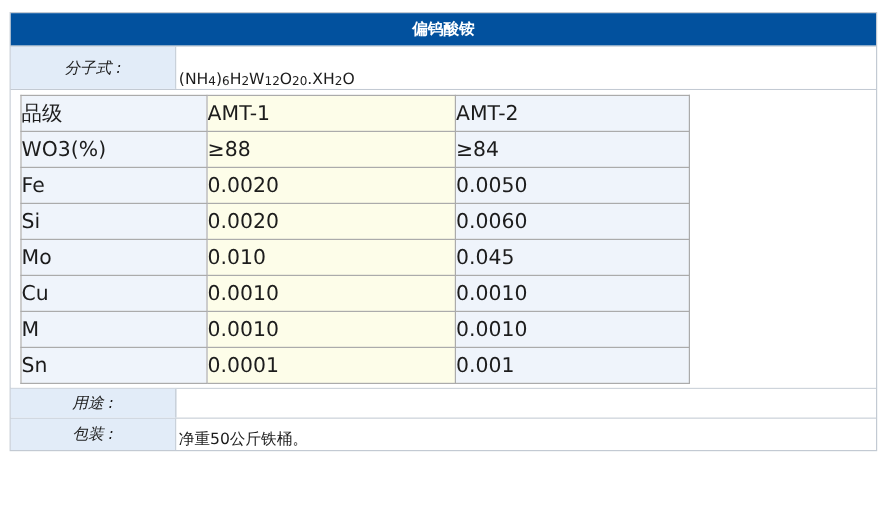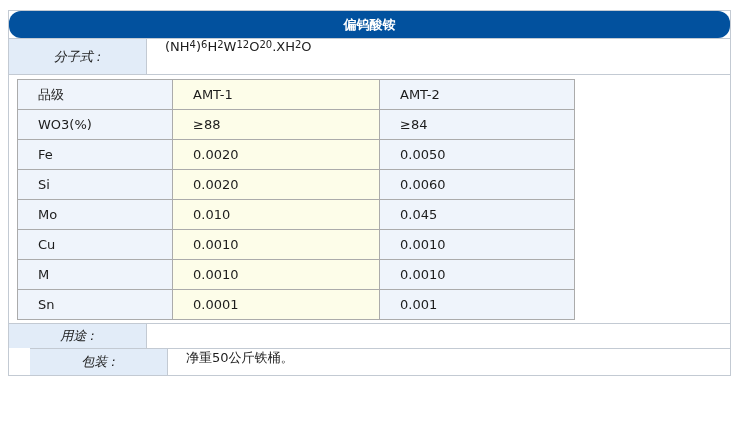--- a/index.html
+++ b/index.html
@@ -14,45 +14,45 @@
     font-family:"DejaVu Sans","Liberation Sans",sans-serif;
     color:var(--body-text);
   }
   .card{
     position:absolute;left:8px;top:10px;width:721px;
     border:1px solid var(--outer-border);background:#ffffff;
   }
   .card-title{
     background:var(--header-bg);color:var(--header-text);
     font-weight:bold;font-size:13px;text-align:center;
-    height:27px;line-height:27px;border-radius:12px;
+    height:27px;line-height:27px;
   }
   .orow{display:flex;border-top:1px solid var(--outer-border);}
   .olabel{
     flex:none;width:137px;background:var(--label-cell-bg);
     border-right:1px solid var(--outer-border);
     display:flex;align-items:center;justify-content:center;
     font-size:13px;
     font-style:italic;
   }
   .ovalue{
-    flex:1;display:flex;align-items:flex-start;
-    font-size:13px;padding-left:18px;background:#ffffff;
+    flex:1;display:flex;align-items:flex-end;
+    font-size:13px;padding-left:2px;background:#ffffff;
   }
   .row-formula{height:35px;}
   .row-usage{height:24px;}
-  .row-packing{height:26px;margin-left:21px;}
+  .row-packing{height:26px;}
   .formula sub{font-size:10px;}
   .row-spec .ovalue{align-items:flex-start;padding:4px 0 3px 8px;}
   .spec-table{
     border-collapse:collapse;table-layout:fixed;width:557px;
   }
   .spec-table td{
     border:1px solid var(--inner-border);
-    height:29px;padding:0 20px;font-size:13px;
+    height:29px;padding:0 0;font-size:17px;
     background:var(--inner-blue-bg);color:var(--body-text);
     vertical-align:middle;overflow:hidden;white-space:nowrap;
   }
   .spec-table td.cream{background:var(--inner-cream-bg);}
 </style>
 </head>
 <body>
 
 <div class="card">
 

